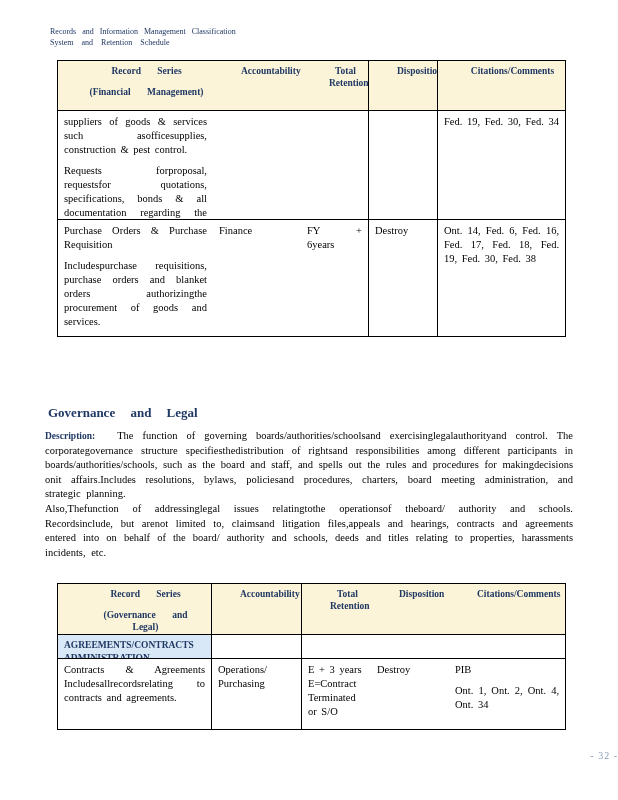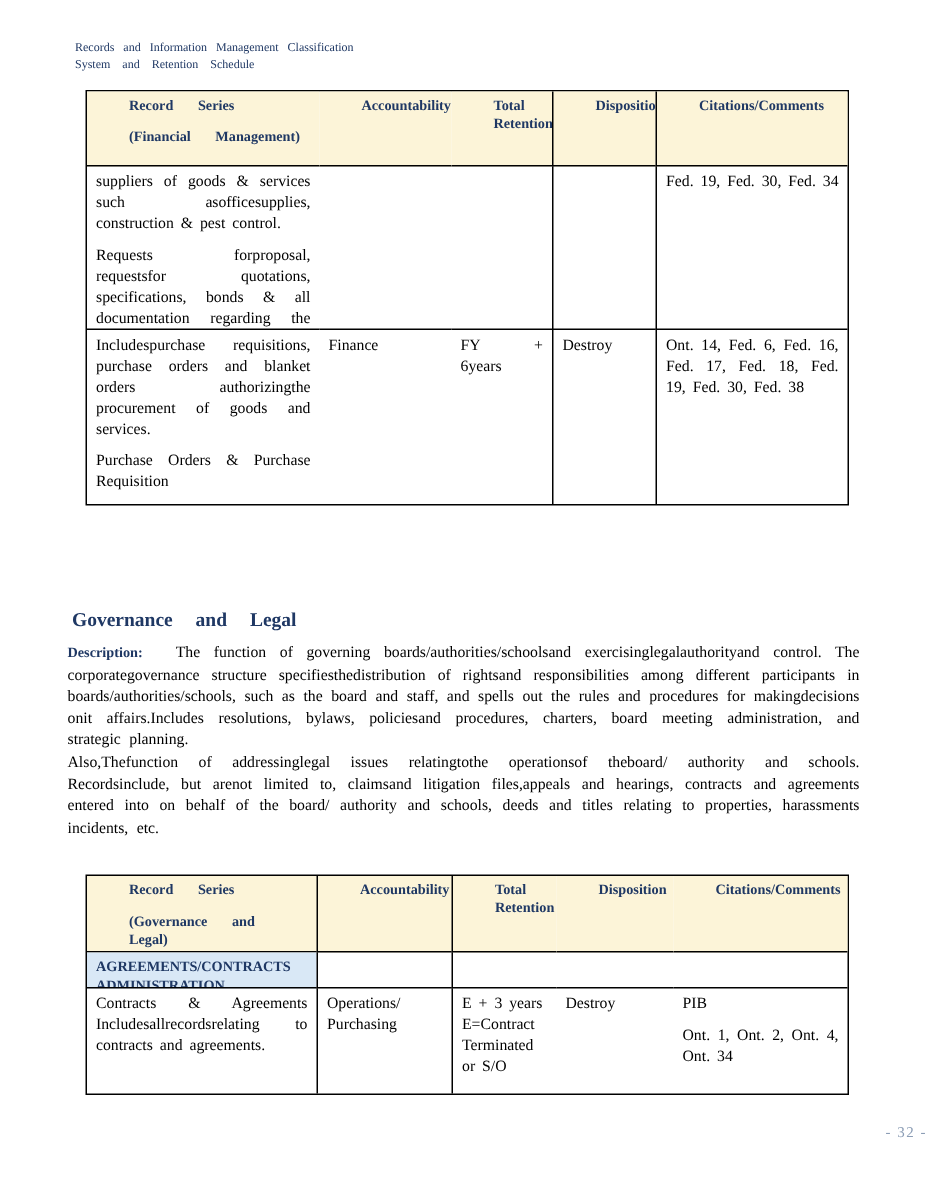--- a/index.html
+++ b/index.html
@@ -11,21 +11,21 @@
   .doc-header { position:absolute; left:50px; top:10px; width:215px; font-size:8px; line-height:11px; color:#1F3864;margin-top:16px; }
   .doc-header .l1 { word-spacing:4px; }
   .doc-header .l2 { word-spacing:6px; }
 
   
   .rtable { position:absolute; left:57px; width:509px; border:1px solid #000; background:#fff; }
   .trow { display:flex; width:100%; }
   .cell { padding:4px 6px; font-size:10.5px; line-height:14px; overflow:hidden; text-align:justify; word-spacing:2px; }
   .cell p { margin:0 0 7px 0; }
   .cell p:last-child { margin-bottom:0; }
-  .head .cell { background:#FCF4D8; color:#1F3864; font-weight:bold; font-size:9.5px; line-height:12px; text-align:left;padding-left:28px; }
+  .head .cell { background:#FCF4D8; color:#1F3864; font-weight:bold; font-size:9.5px; line-height:12px; text-align:center;padding-left:28px; }
   .head .sub { margin-top:9px; }
 
   
   .t1 { top:60px; }
   .t1 .c1 { width:155px; }
   .t1 .c2 { width:88px; }
   .t1 .c3 { width:67px; }
   .t1 .c4 { width:69px; border-left:1px solid #000; }
   .t1 .c5 { width:128px; border-left:1px solid #000; }
   .t1 .head .cell { height:50px; border-bottom:1px solid #000; }
@@ -81,22 +81,22 @@
         <p>Requests forproposal, requestsfor quotations, specifications, bonds &amp; all documentation regarding the selection process.</p>
         <p>Excludesvendors/different/ caterers and contracts.</p>
       </div>
       <div class="cell c2"></div>
       <div class="cell c3"></div>
       <div class="cell c4"></div>
       <div class="cell c5">Fed. 19, Fed. 30, Fed. 34</div>
     </div>
     <div class="trow row2">
       <div class="cell c1">
+        <p>Purchase Orders &amp; Purchase Requisition</p>
         <p>Includespurchase requisitions, purchase orders and blanket orders authorizingthe procurement of goods and services.</p>
-        <p>Purchase Orders &amp; Purchase Requisition</p>
       </div>
       <div class="cell c2">Finance</div>
       <div class="cell c3">FY + 6years</div>
       <div class="cell c4">Destroy</div>
       <div class="cell c5">Ont. 14, Fed. 6, Fed. 16, Fed. 17, Fed. 18, Fed. 19, Fed. 30, Fed. 38</div>
     </div>
   </div>
 
   <div class="section-title">Governance and Legal</div>
 

